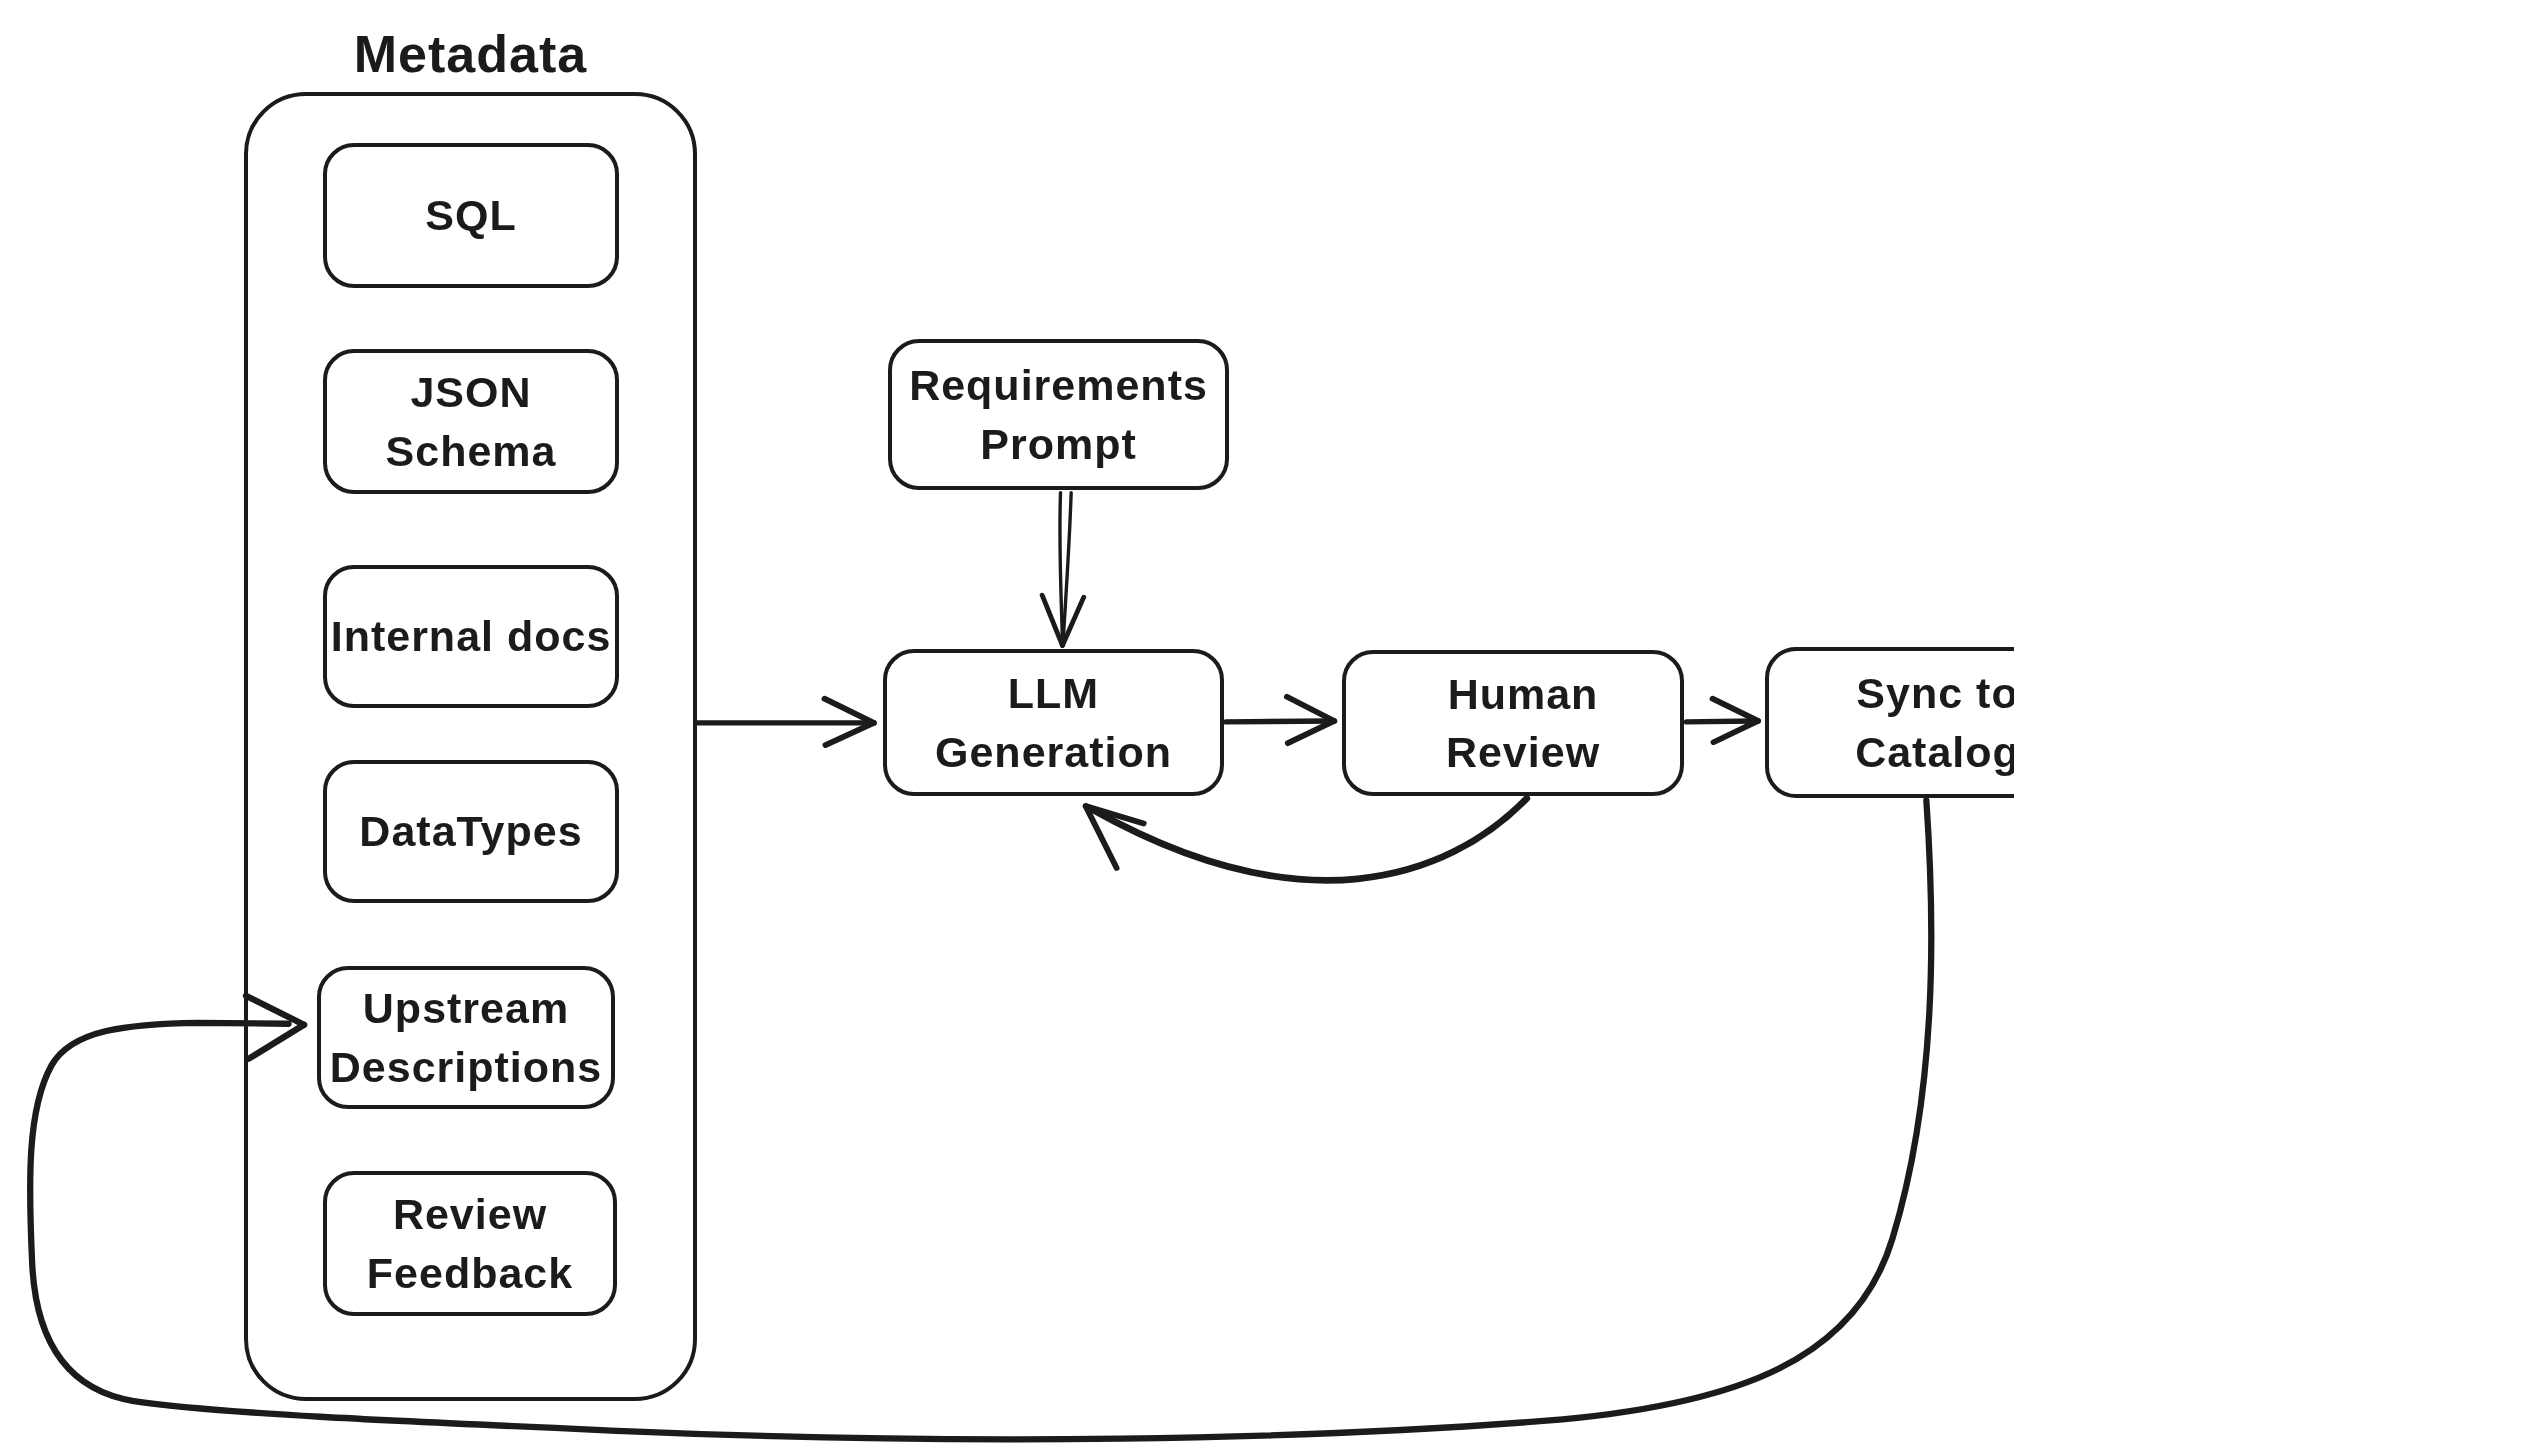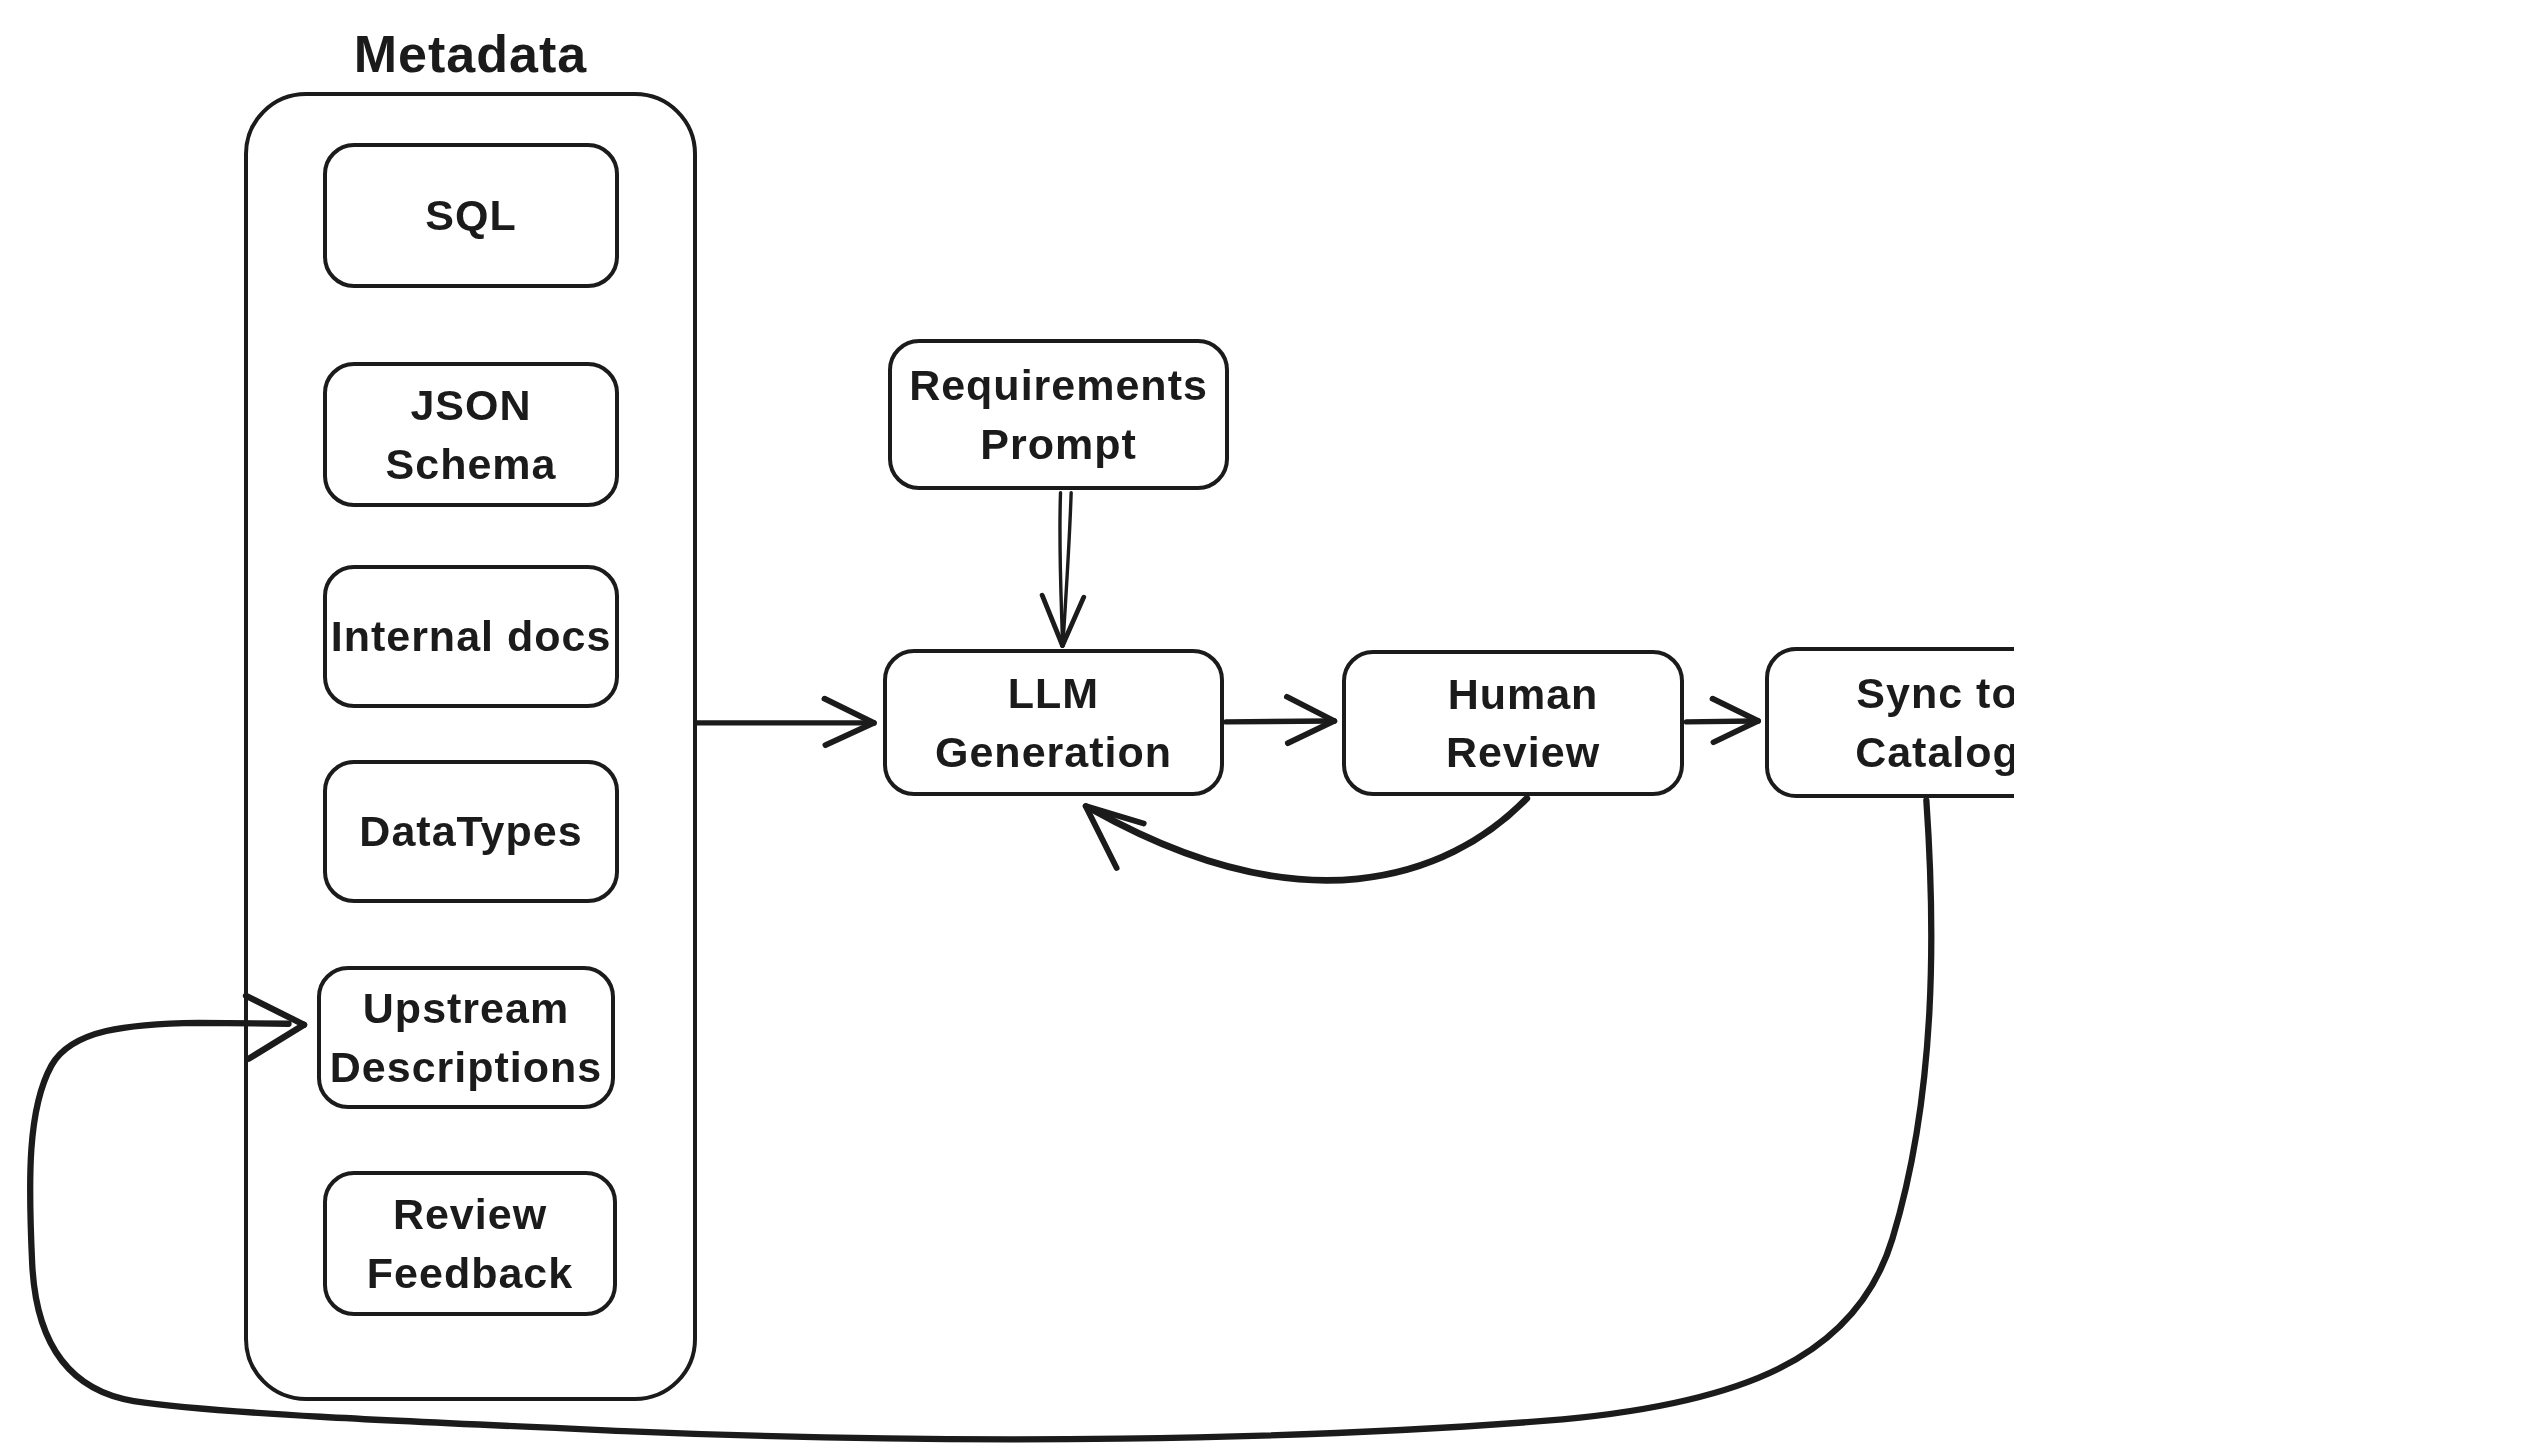--- a/index.html
+++ b/index.html
@@ -40,21 +40,21 @@
     justify-content: center;
     text-align: center;
     font-size: 43px;
     font-weight: 600;
     letter-spacing: 1px;
     line-height: 1.35;
     white-space: pre-line;
   }
   
   .n-sql            { left: 323px; top: 135px;  width: 296px; height: 145px; }
-  .n-json-schema    { left: 323px; top: 354px;  width: 296px; height: 145px; }
+  .n-json-schema    { left: 323px; top: 341px;  width: 296px; height: 145px; }
   .n-internal-docs  { left: 323px; top: 557px;  width: 296px; height: 143px; justify-content: center; }
   .n-datatypes      { left: 323px; top: 752px;  width: 296px; height: 143px; }
   .n-upstream       { left: 317px; top: 958px;  width: 298px; height: 143px; }
   .n-review-fb      { left: 323px; top: 1163px; width: 294px; height: 145px; }
   
   .n-req-prompt     { left: 888px;  top: 331px; width: 341px; height: 151px; }
   .n-llm            { left: 883px;  top: 641px; width: 341px; height: 147px; }
   .n-human          { left: 1342px; top: 642px; width: 342px; height: 146px; padding-left: 20px; }
   .n-sync           { left: 1765px; top: 639px; width: 345px; height: 151px; }
   .n-bi             { left: 2187px; top: 643px; width: 342px; height: 143px; }

